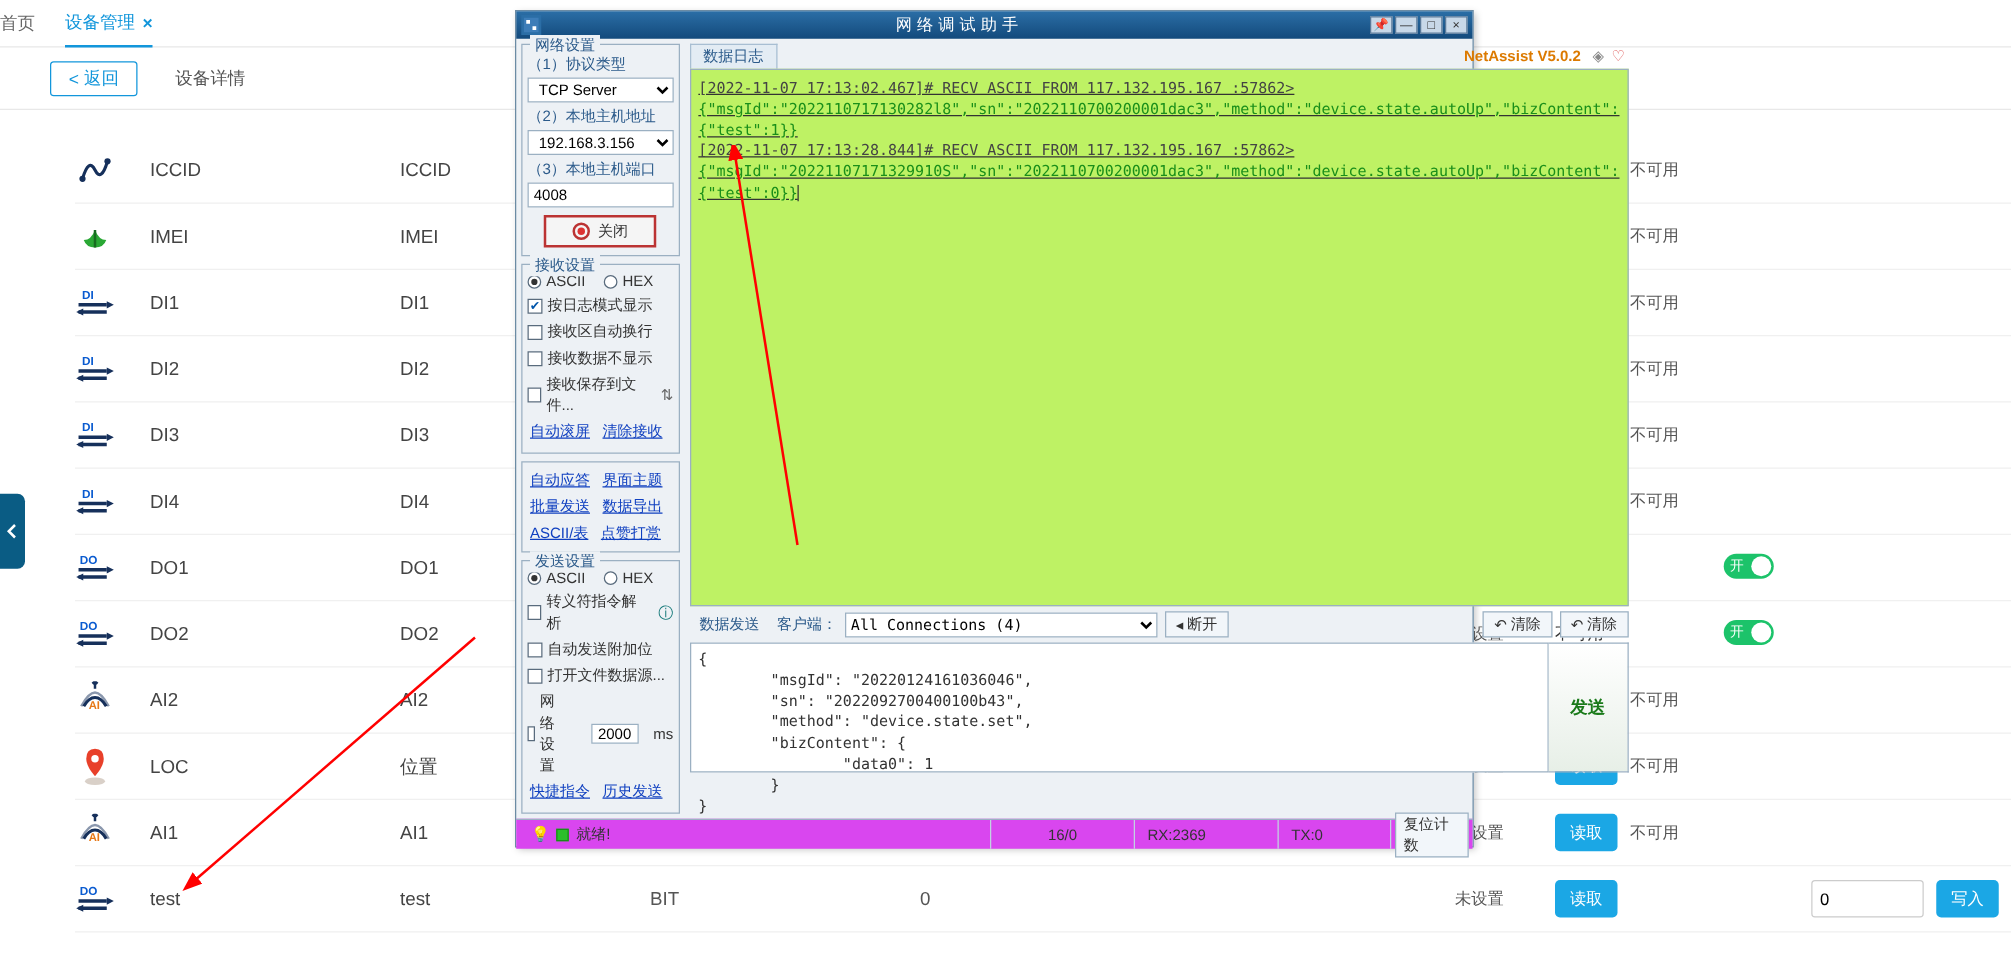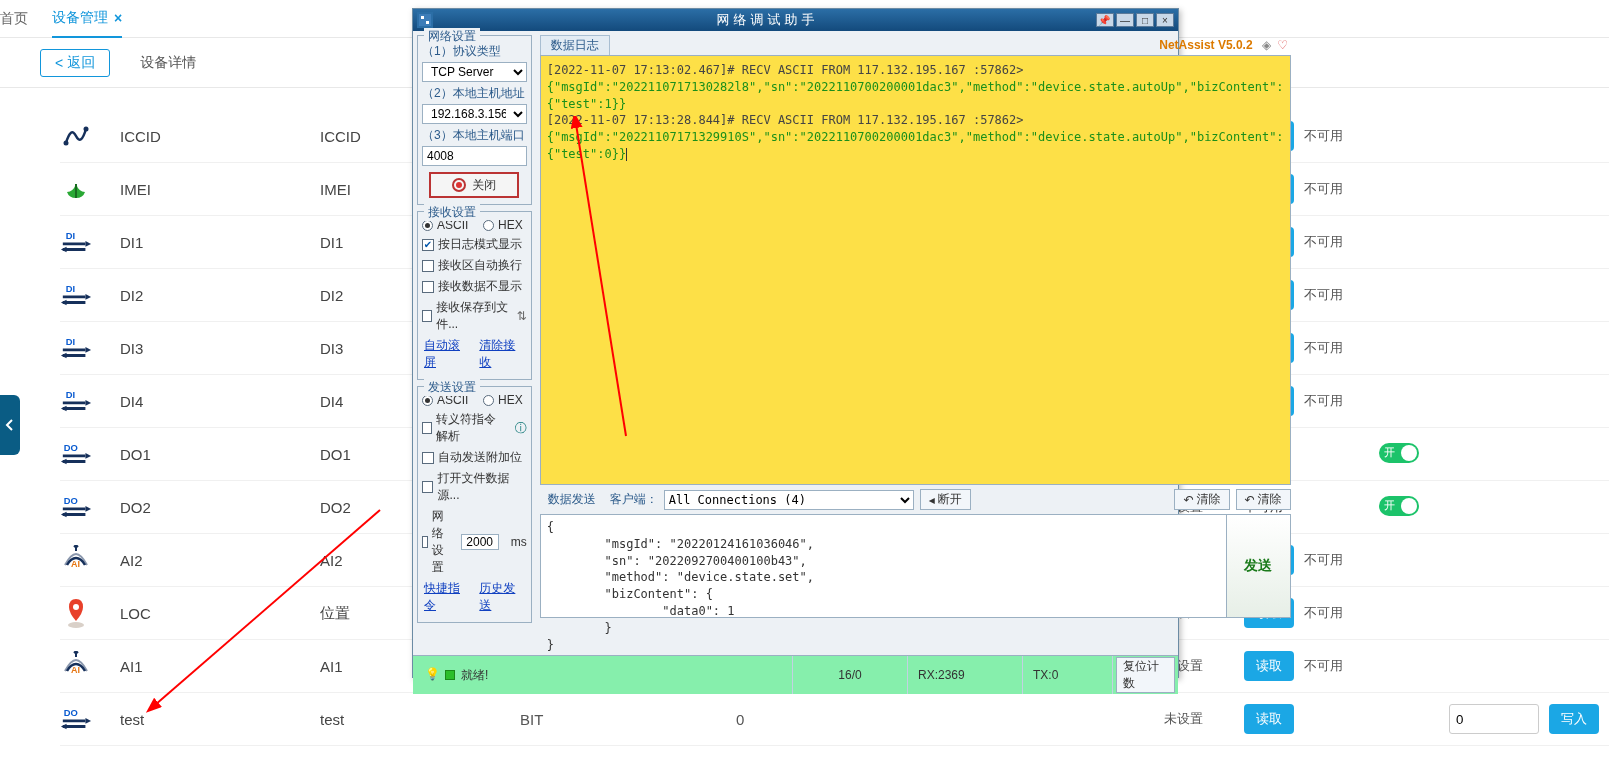--- a/index.html
+++ b/index.html
@@ -69,36 +69,36 @@
 .lnklist { display:flex; gap:10px; padding:2px 2px; color:#1040c0;}
 .lnklist span, .lnk { color:#1040c0; text-decoration:underline; cursor:pointer;}
 .scroll-ico { width:12px; color:#666; text-align:right;}
 
 .win-right { flex:1; padding:4px 4px 0 4px; display:flex; flex-direction:column;}
 .log-head { display:flex; align-items:center; height:20px;}
 .log-head .tabhead { background:#e3ecf4; border:1px solid #a8bed2; border-bottom:none; padding:1px 10px; color:#2b5a8a;font-family:Liberation Serif, serif;}
 .log-head .spacer { flex:1; }
 .log-head .brand { color:#dc7a00; font-weight:bold; margin-right:6px;}
 .log-head .tico { width:16px; color:#888; text-align:center;}
-.logbox { background:#fde047; border:1px solid #9bb0c2; height:430px; padding:6px 6px; font-family:"Consolas","SimSun",monospace; font-size:12px; line-height:1.4; color:#333; position:relative; overflow:hidden;}
+.logbox { background:#bef264; border:1px solid #9bb0c2; height:430px; padding:6px 6px; font-family:"Consolas","SimSun",monospace; font-size:12px; line-height:1.4; color:#333; position:relative; overflow:hidden;text-decoration:underline;}
 .log-meta { color:#444;}
 .log-json { color:#1a8f1a;}
 .caret { display:inline-block; width:1px; height:13px; background:#333; vertical-align:text-bottom;}
 
 .arrow-svg { position:absolute; pointer-events:none;}
 
 .sendbar { display:flex; align-items:center; gap:6px; margin-top:4px;}
 .sendbar .tabhead { background:#edf1f5; padding:1px 8px; color:#2b5a8a;}
 .sendbar select { border:1px solid #9bb0c2; height:20px; font-family:"SimSun",monospace; font-size:12px; flex:0 0 250px; background:#fff;}
 .sendbar .sbtn { border:1px solid #9bb0c2; background:#f2f6fa; padding:1px 8px; font-size:12px; display:flex; align-items:center; gap:3px;}
 .sendwrap { display:flex; height:104px; margin-top:4px;}
 .sendbox { flex:1; background:#fff; border:1px solid #9bb0c2; font-family:"SimSun",monospace; font-size:12px; padding:4px 6px; white-space:pre; color:#333; line-height:1.4; }
 .sendbtn { width:64px; border:1px solid #9bb0c2; border-left:none; display:flex; align-items:center; justify-content:center; color:#1a7a1a; font-size:14px; font-weight:bold; background:linear-gradient(#fff,#e7efe7);}
 
-.statusbar { height:39px; border-top:1px solid #9bb0c2; display:flex; align-items:center; font-size:12px; background:#86efac;}
+.statusbar { height:24px; border-top:1px solid #9bb0c2; display:flex; align-items:center; font-size:12px; background:#d946ef;}
 .statusbar .sitem { border-right:1px solid #c2d2e2; padding:0 10px; color:#333; height:100%; display:flex; align-items:center;}
 .statusbar .sitem.first { flex:0 0 380px;}
 .statusbar .sbtn2 { border:1px solid #9bb0c2; background:#f2f6fa; padding:0 6px; margin:0 3px; font-size:12px;}
 .sgreen { width:10px; height:10px; background:#2bbf2b; border:1px solid #1a8a1a; display:inline-block; margin-right:6px;}
 .ready-ico { width:16px; height:16px; margin:0 4px 0 2px; display:inline-block;}
 
 
 .grid-arrow { position:absolute; pointer-events:none;}
 
 </style>
@@ -468,35 +468,49 @@
             <span class="chk"></span>
             <span>接收保存到文件...</span>
             <span class="scroll-ico">⇅</span>
           </div>
         <div class="lnklist">
           <span class="lnk">自动滚屏</span>
           <span class="lnk">清除接收</span>
         </div>
       </div>
 
+      <div class="fieldset" style="padding-top:4px; padding-bottom:4px;">
+        <div class="lnklist">
+            <span class="lnk">自动应答</span>
+            <span class="lnk">界面主题</span>
+          </div>
+        <div class="lnklist">
+            <span class="lnk">批量发送</span>
+            <span class="lnk">数据导出</span>
+          </div>
+        <div class="lnklist">
+            <span class="lnk">ASCII/表</span>
+            <span class="lnk">点赞打赏</span>
+          </div>
+      </div>
 
       <div class="fieldset">
         <span class="legend">发送设置</span>
         <div class="chk-line"><span class="rad on"></span><span>ASCII</span>
           &nbsp;&nbsp;<span class="rad"></span><span>HEX</span></div>
         <div class="chk-line"><span class="chk"></span><span>转义符指令解析</span>&nbsp;<span style="color:#177;">ⓘ</span></div>
         <div class="chk-line">
             <span class="chk"></span>
             <span>自动发送附加位</span>
           </div>
         <div class="chk-line">
             <span class="chk"></span>
             <span>打开文件数据源...</span>
           </div>
-        <div class="chk-line"><span class="chk"></span><span>网络设置</span>&nbsp;<input class="txt" style="width: 38px; height: 16px;" value="2000">&nbsp;<span>ms</span></div>
+        <div class="chk-line"><span class="chk"></span><span>网络设置</span>&nbsp;<input class="txt" style="width: 38px; height: 16px; margin-left: 12px;" value="2000">&nbsp;<span>ms</span></div>
         <div class="lnklist">
           <span class="lnk">快捷指令</span>
           <span class="lnk">历史发送</span>
         </div>
       </div>
     </div>
 
     <div class="win-right">
       <div class="log-head">
         <span class="tabhead">数据日志</span>

